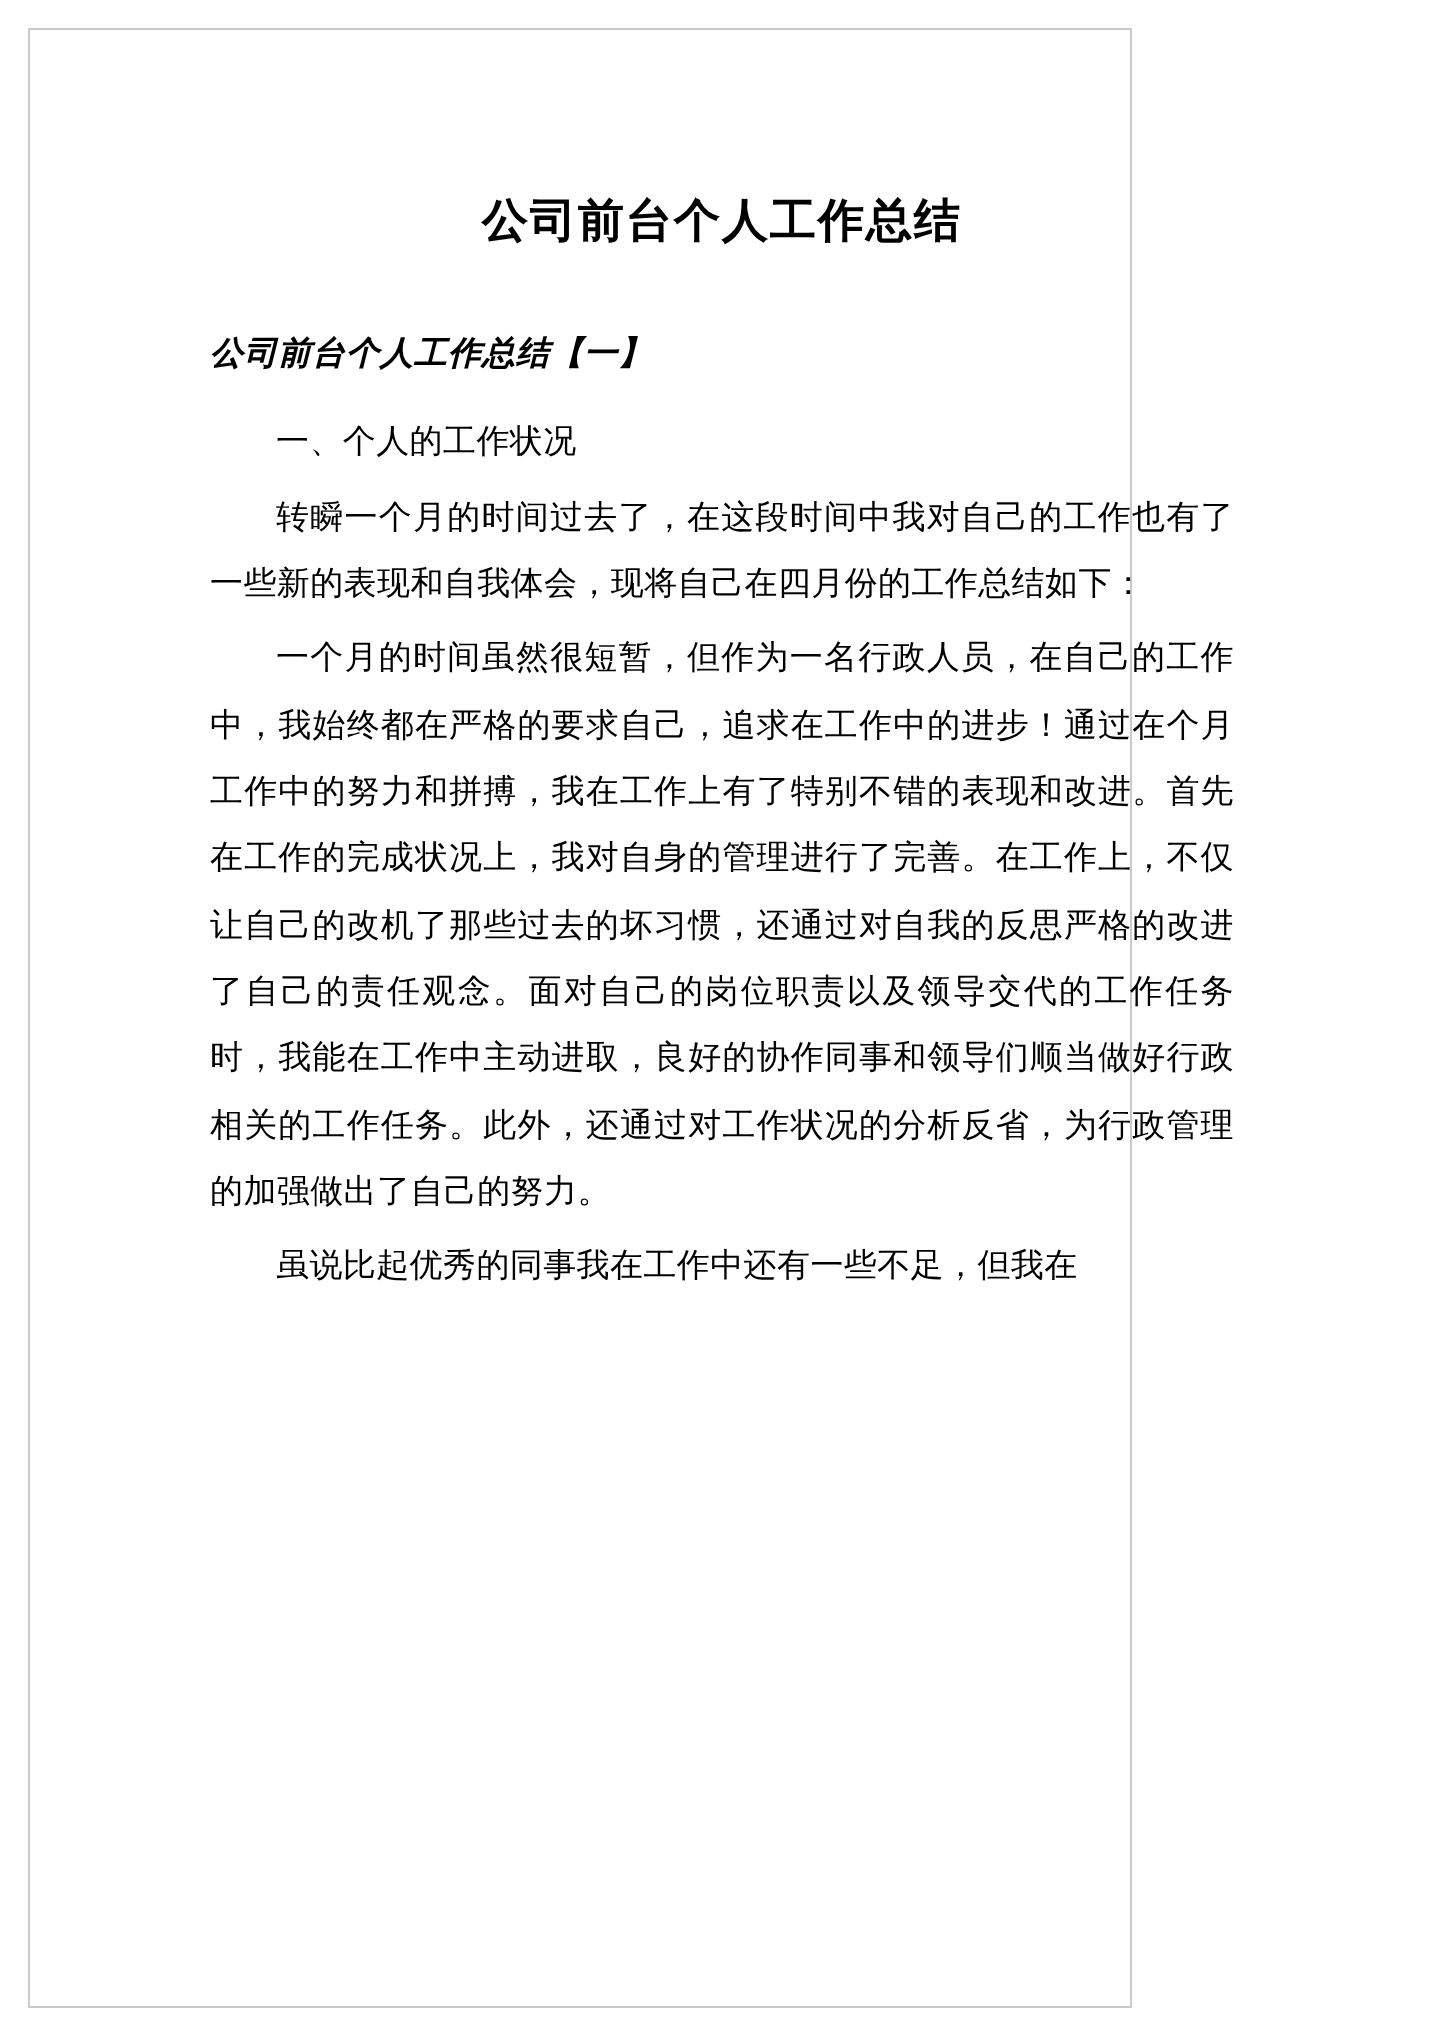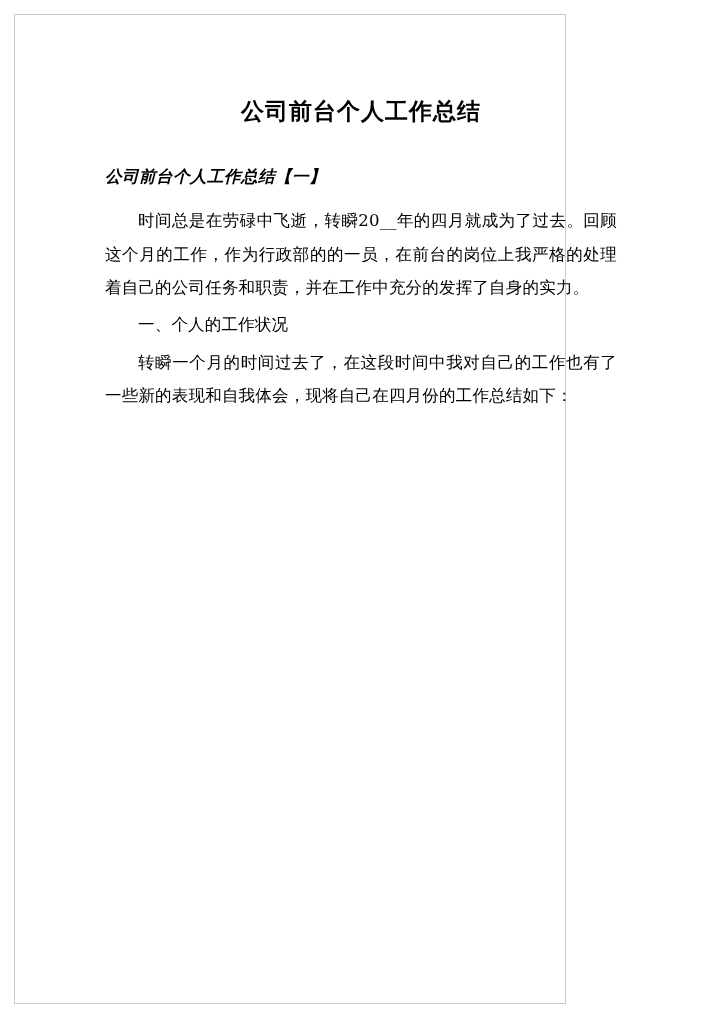--- a/index.html
+++ b/index.html
@@ -68,22 +68,23 @@
 
 <div class="page">
   <div class="page-border"></div>
 
   <div class="content">
 
     <h1 class="doc-title">公司前台个人工作总结</h1>
 
     <p class="section-heading">公司前台个人工作总结【一】</p>
 
-    <p class="para">时间总是在劳碌中飞逝，转瞬20__年的四月就成为了过去。回顾这个月的工作，作为行政部的的一员，在前台的岗位上我严格的处理着自己的公司任务和职责，并在工作中充分的发挥了自身的实力。</p>
 
     <p class="para">一、个人的工作状况</p>
 
     <p class="para">转瞬一个月的时间过去了，在这段时间中我对自己的工作也有了一些新的表现和自我体会，现将自己在四月份的工作总结如下：</p>
 
+    <p class="para">一个月的时间虽然很短暂，但作为一名行政人员，在自己的工作中，我始终都在严格的要求自己，追求在工作中的进步！通过在个月工作中的努力和拼搏，我在工作上有了特别不错的表现和改进。首先在工作的完成状况上，我对自身的管理进行了完善。在工作上，不仅让自己的改机了那些过去的坏习惯，还通过对自我的反思严格的改进了自己的责任观念。面对自己的岗位职责以及领导交代的工作任务时，我能在工作中主动进取，良好的协作同事和领导们顺当做好行政相关的工作任务。此外，还通过对工作状况的分析反省，为行政管理的加强做出了自己的努力。</p>
 
+    <p class="para">虽说比起优秀的同事我在工作中还有一些不足，但我在</p>
 
   </div>
 </div>
 
 </body></html>

